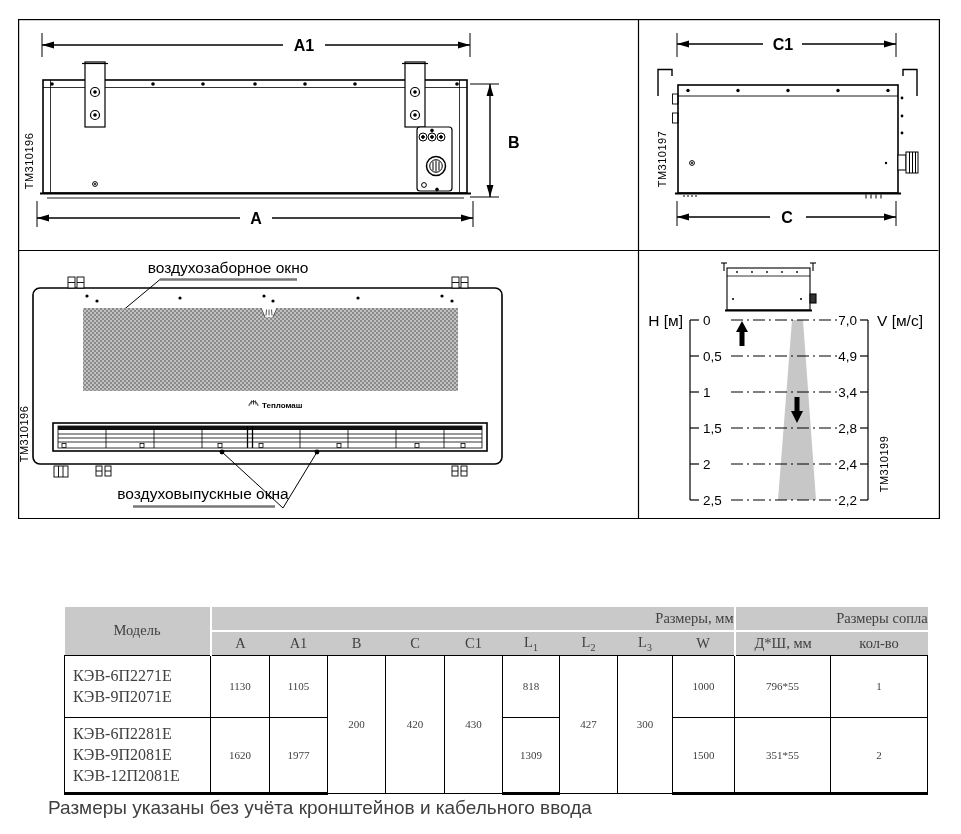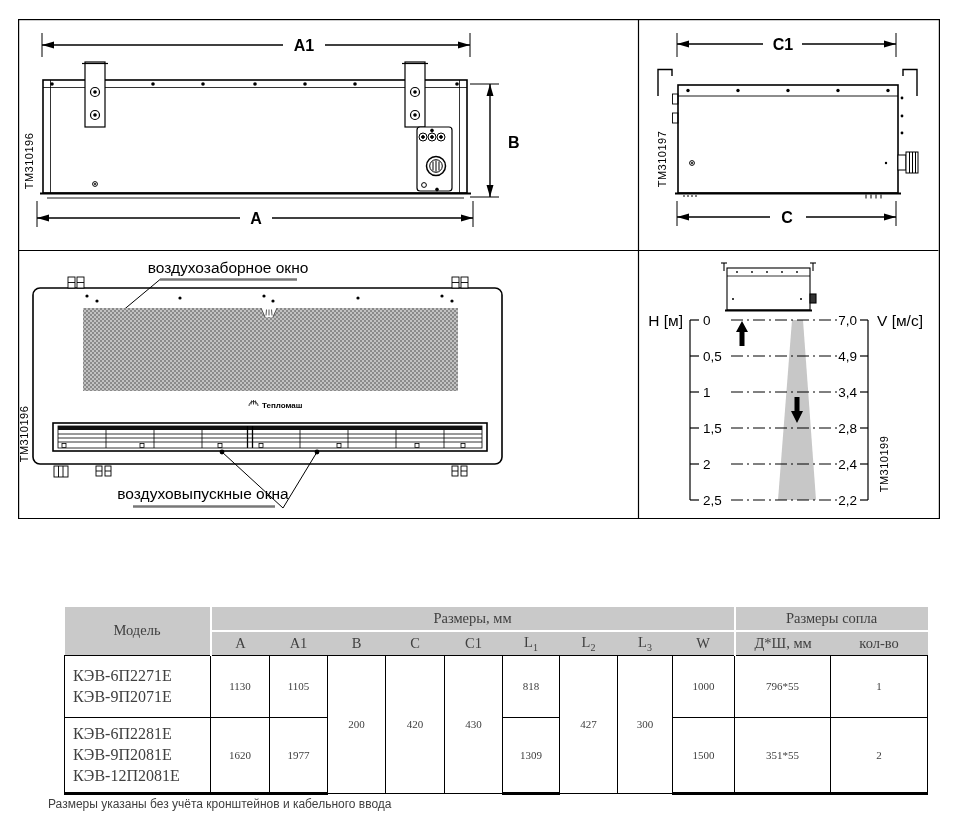--- a/index.html
+++ b/index.html
@@ -10,26 +10,26 @@
   .codelbl{font-size:11px;letter-spacing:.5px;}
   .axislbl{font-size:15.5px;}
   .ticklbl{font-size:13.5px;}
   .calloutlbl{font-size:15.5px;}
   .brandlbl{font-size:8px;font-weight:bold;}
 
   #dims-table{position:absolute;left:64px;top:607px;width:863px;
               border-collapse:collapse;table-layout:fixed;font-size:14.5px;font-family:Liberation Serif, serif;}
   #dims-table th{background:#c9c9c9;font-weight:normal;border:none;padding:0;}
   #dims-table th.gapR{border-right:2px solid #fff;}
-  #dims-table tr.h1 th.grp{border-bottom:2px solid #fff;}
+  #dims-table tr.h1 th.grp{border-bottom:2px solid #fff;text-align:right;}
   #dims-table td{border:1px solid #000;text-align:center;font-size:11px;padding:0;background:#fff;}
   #dims-table td.model{text-align:left;padding-left:8px;font-size:16px;line-height:1.32;}
   #dims-table tr.b2 td{border-bottom:3px solid #000;}
   #dims-table sub{font-size:10px;}
-  #note{position:absolute;left:48px;top:797px;font-size:12px;}
+  #note{position:absolute;left:48px;top:797px;font-size:19px;}
 </style>
 </head>
 <body>
 
 <div id="page">
 
   <svg style="position:absolute;left:18px;top:19px;" width="922" height="500" viewBox="18 19 922 500" fill="none" stroke="none">
     <defs>
       <pattern id="halftone" width="4" height="4" patternUnits="userSpaceOnUse">
         <rect width="4" height="4" fill="#c2c2c2"></rect>

